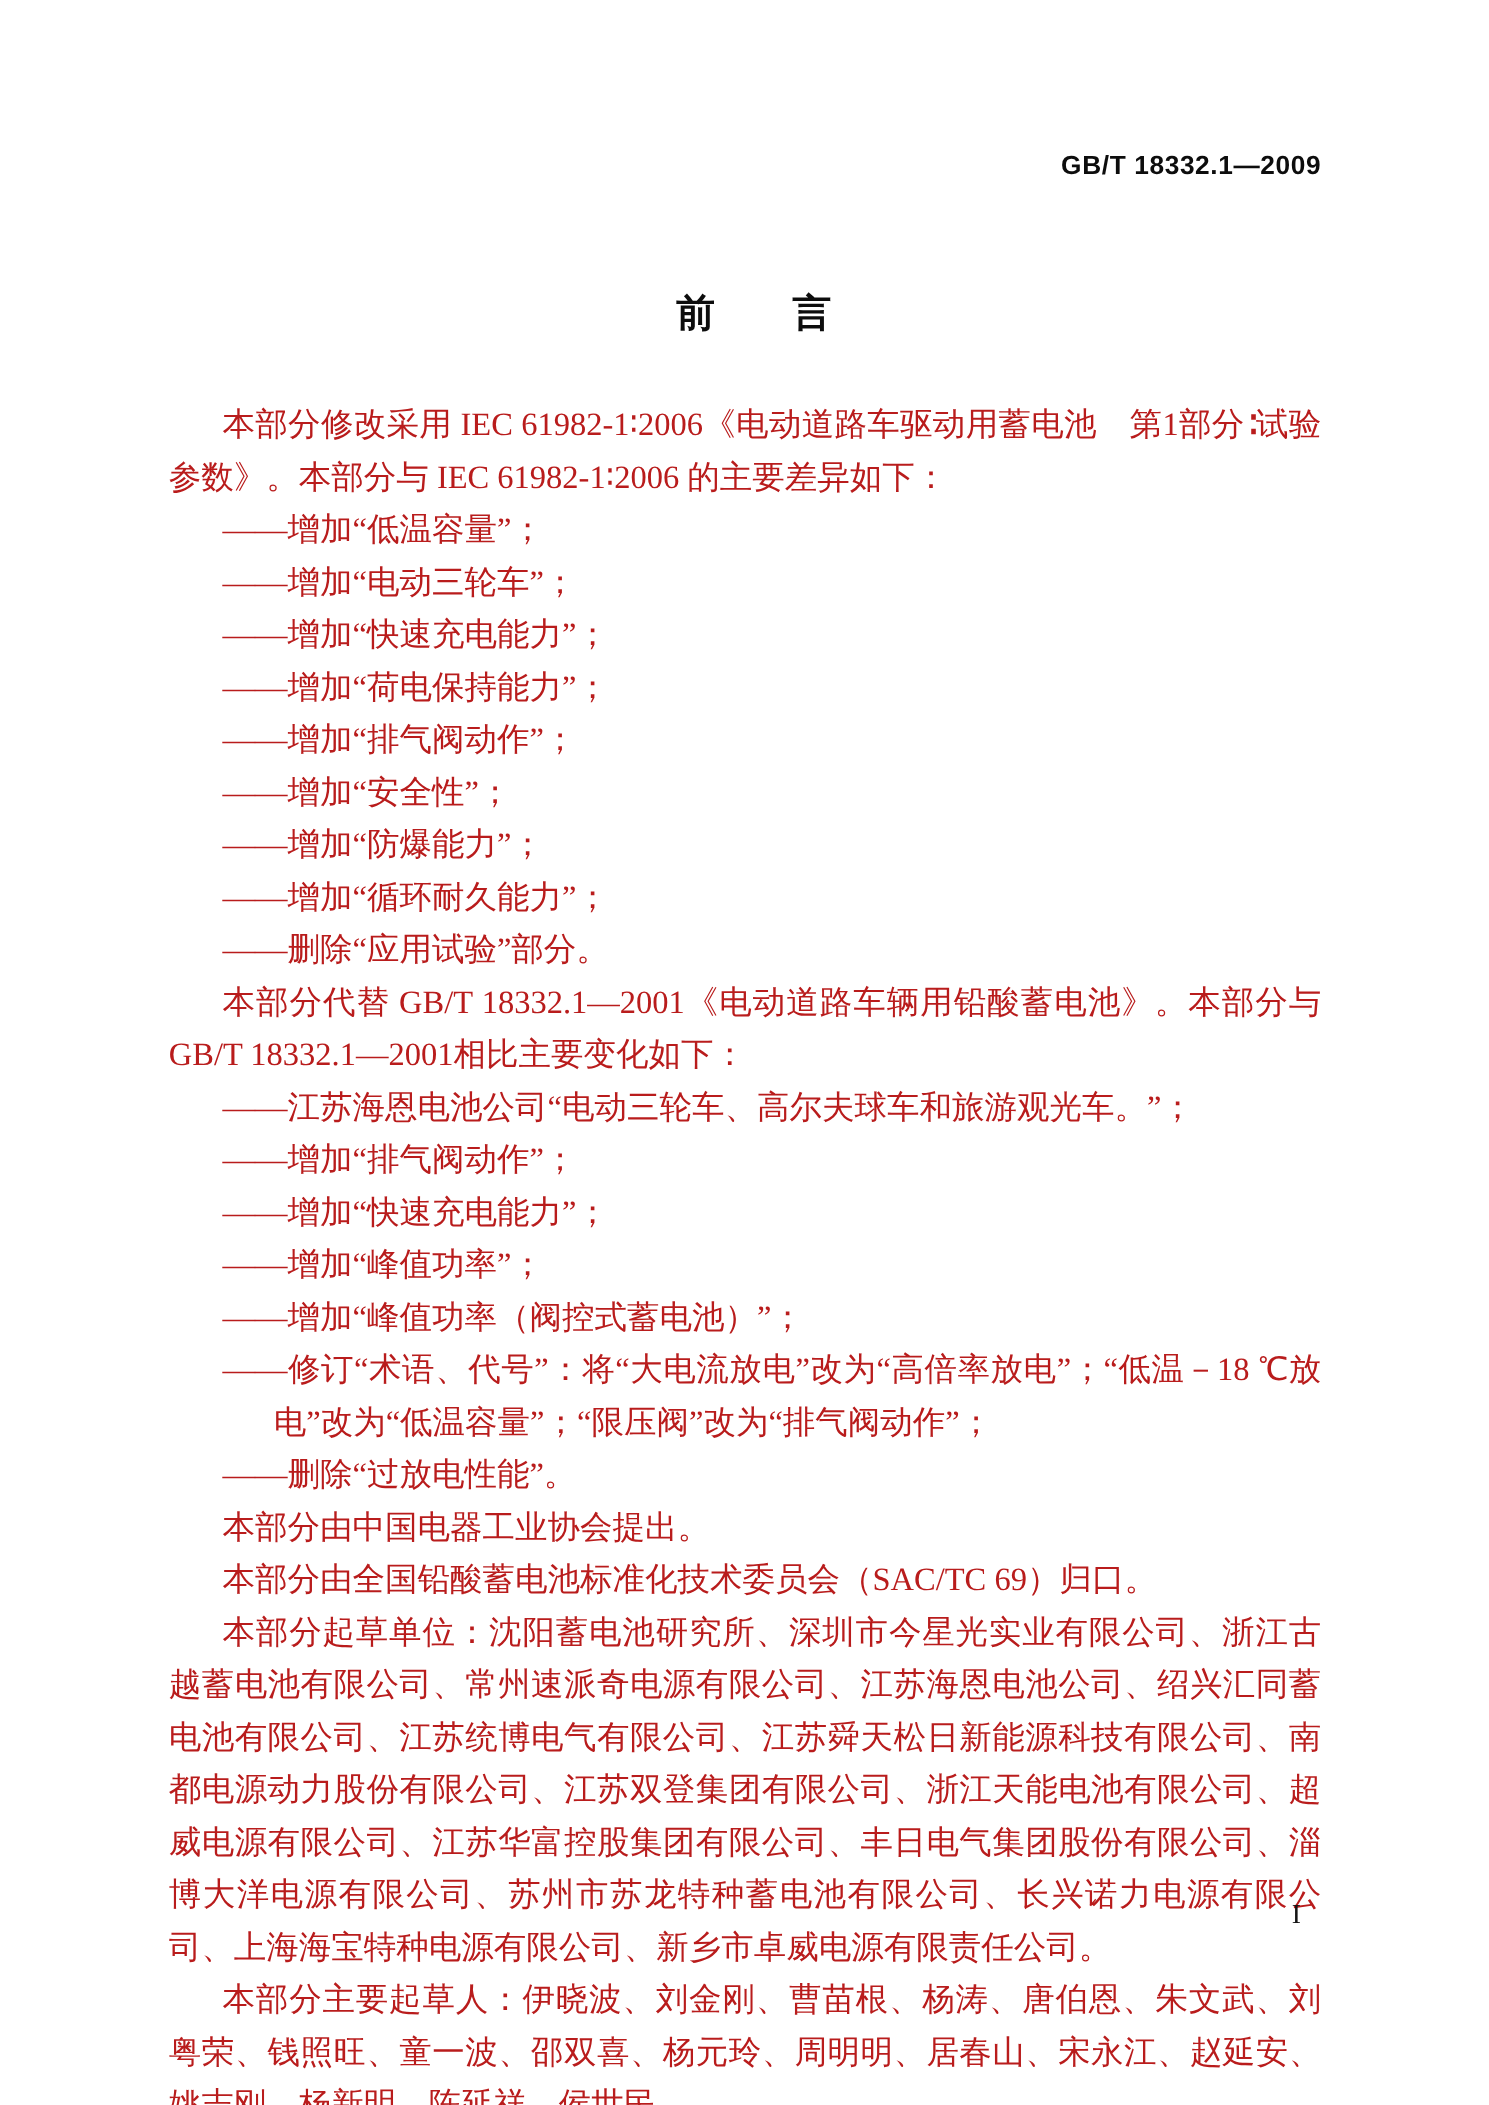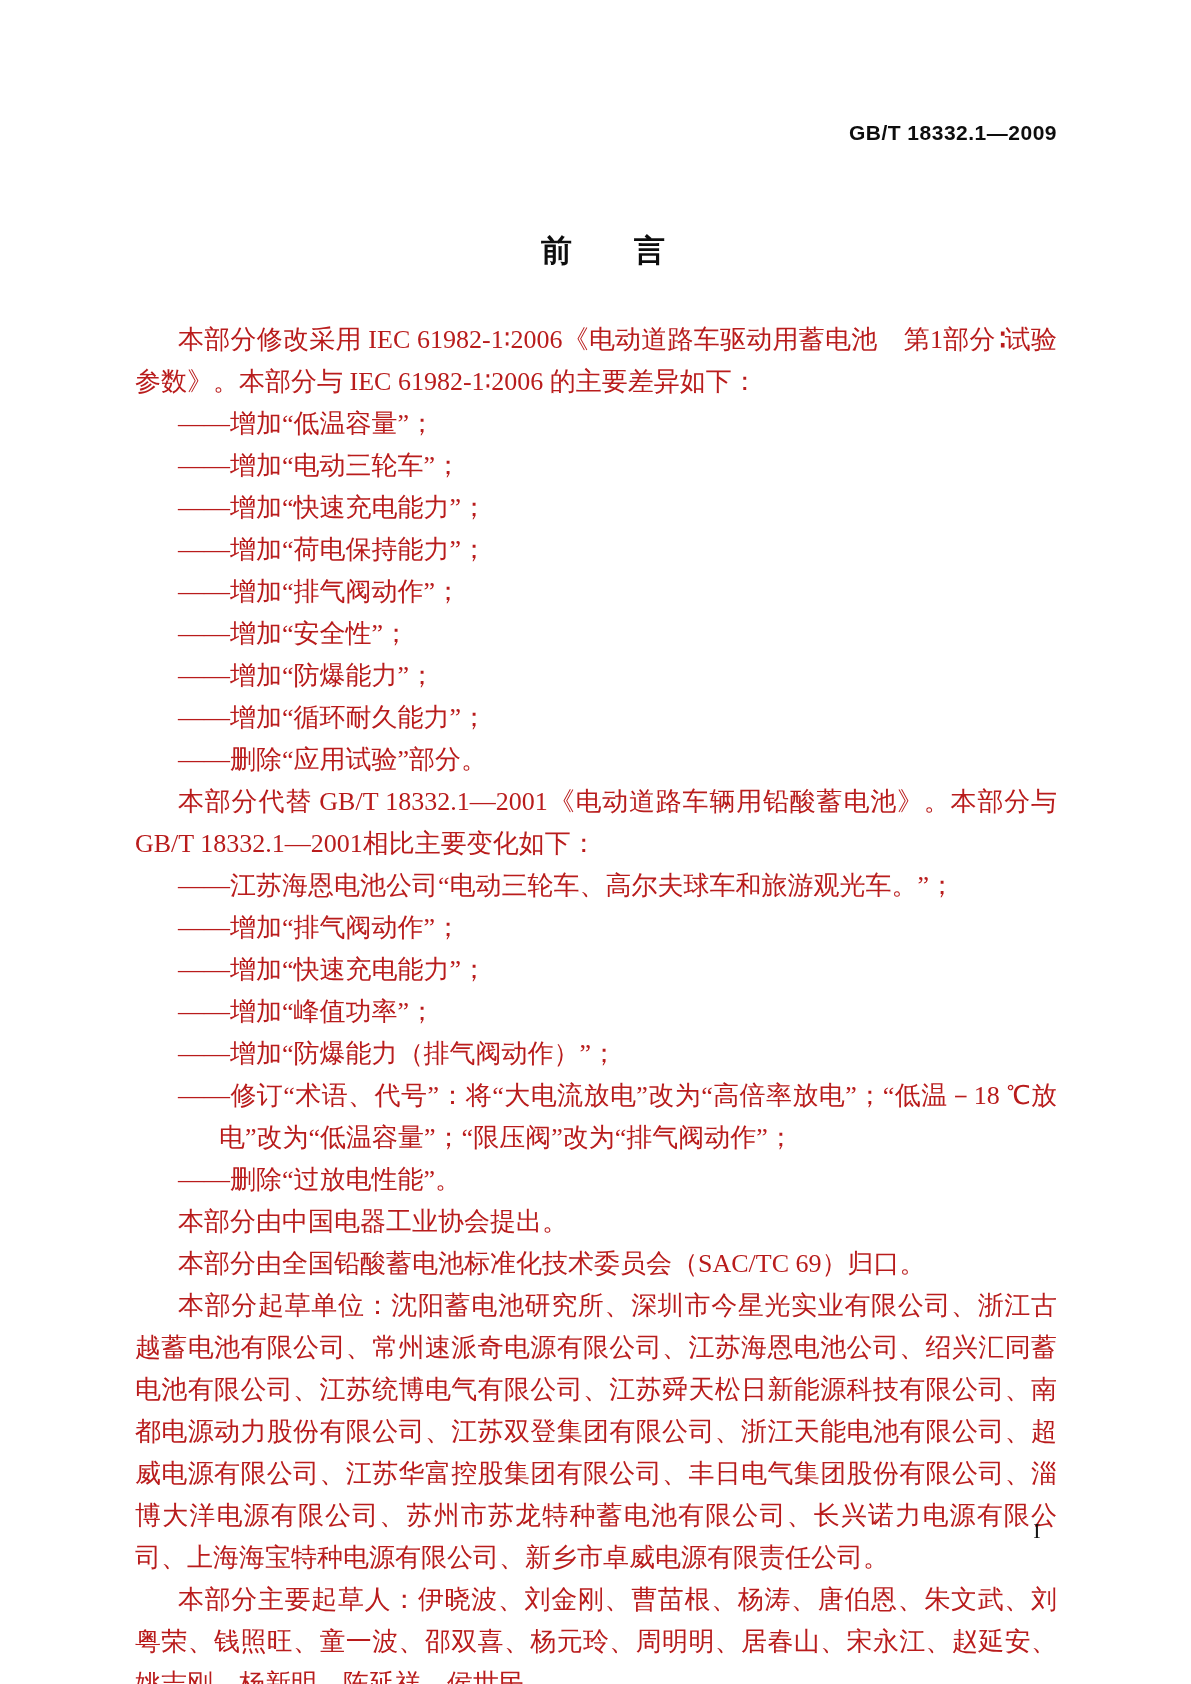--- a/index.html
+++ b/index.html
@@ -87,21 +87,21 @@
       <div class="dash">——增加“排气阀动作”；</div>
       <div class="dash">——增加“安全性”；</div>
       <div class="dash">——增加“防爆能力”；</div>
       <div class="dash">——增加“循环耐久能力”；</div>
       <div class="dash">——删除“应用试验”部分。</div>
       <div class="para">本部分代替 GB/T 18332.1—2001《电动道路车辆用铅酸蓄电池》。本部分与GB/T 18332.1—2001相比主要变化如下：</div>
       <div class="dash">——江苏海恩电池公司“电动三轮车、高尔夫球车和旅游观光车。”；</div>
       <div class="dash">——增加“排气阀动作”；</div>
       <div class="dash">——增加“快速充电能力”；</div>
       <div class="dash">——增加“峰值功率”；</div>
-      <div class="dash">——增加“防爆能力（排气阀动作）”；</div>
+      <div class="dash">——增加“峰值功率（阀控式蓄电池）”；</div>
       <div class="dash">——修订“术语、代号”：将“大电流放电”改为“高倍率放电”；“低温－18 ℃放电”改为“低温容量”；“限压阀”改为“排气阀动作”；</div>
       <div class="dash">——删除“过放电性能”。</div>
       <div class="para">本部分由中国电器工业协会提出。</div>
       <div class="para">本部分由全国铅酸蓄电池标准化技术委员会（SAC/TC 69）归口。</div>
       <div class="para">本部分起草单位：沈阳蓄电池研究所、深圳市今星光实业有限公司、浙江古越蓄电池有限公司、常州速派奇电源有限公司、江苏海恩电池公司、绍兴汇同蓄电池有限公司、江苏统博电气有限公司、江苏舜天松日新能源科技有限公司、南都电源动力股份有限公司、江苏双登集团有限公司、浙江天能电池有限公司、超威电源有限公司、江苏华富控股集团有限公司、丰日电气集团股份有限公司、淄博大洋电源有限公司、苏州市苏龙特种蓄电池有限公司、长兴诺力电源有限公司、上海海宝特种电源有限公司、新乡市卓威电源有限责任公司。</div>
       <div class="para">本部分主要起草人：伊晓波、刘金刚、曹苗根、杨涛、唐伯恩、朱文武、刘粤荣、钱照旺、童一波、邵双喜、杨元玲、周明明、居春山、宋永江、赵延安、姚志刚、杨新明、陈延祥、侯世民。</div>
       <div class="para">本部分所代替标准的历次版本发布情况为：</div>
     </div>
 
   <div class="page-number">I</div>

